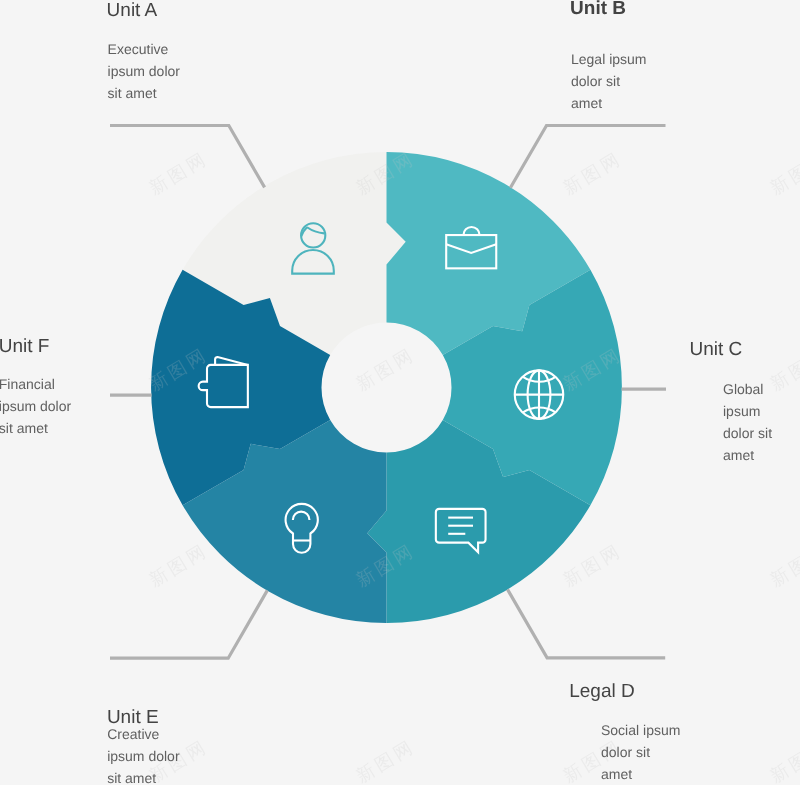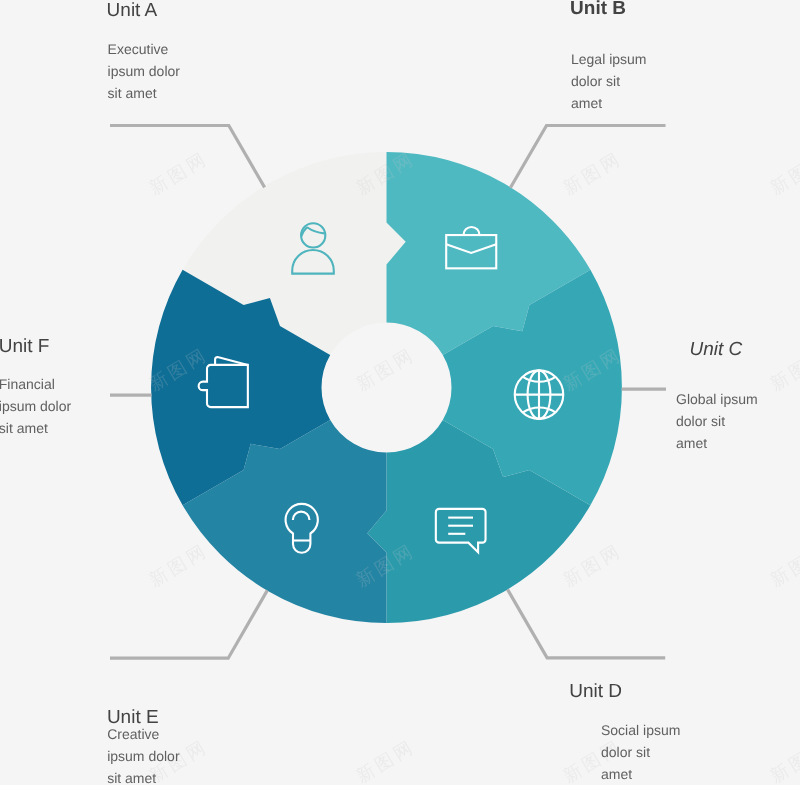--- a/index.html
+++ b/index.html
@@ -103,27 +103,27 @@
 ipsum dolor
 sit amet</div>
   </div>
   <div class="lbl">
     <div class="t" style="left:570.1px;top:-1.1px;font-weight:bold;">Unit B</div>
     <div class="s" style="left:571.0px;top:35.7px;margin-top:12px;">Legal ipsum
 dolor sit
 amet</div>
   </div>
   <div class="lbl">
-    <div class="t" style="left:689.5px;top:340.1px;font-style:italic;">Unit C</div>
-    <div class="s" style="left:676px;top:377.5px;margin-top:10px;">Global ipsum
+    <div class="t" style="left:689.5px;top:340.1px;">Unit C</div>
+    <div class="s" style="left:723px;top:377.5px;">Global ipsum
 dolor sit
 amet</div>
   </div>
   <div class="lbl">
-    <div class="t" style="left:569.2px;top:681.9px;">Unit D</div>
+    <div class="t" style="left:569.2px;top:681.9px;">Legal D</div>
     <div class="s" style="left:601px;top:719.1px;">Social ipsum
 dolor sit
 amet</div>
   </div>
   <div class="lbl">
     <div class="t" style="left:106.9px;top:708px;">Unit E</div>
     <div class="s" style="left:107.2px;top:723.3px;">Creative
 ipsum dolor
 sit amet</div>
   </div>

